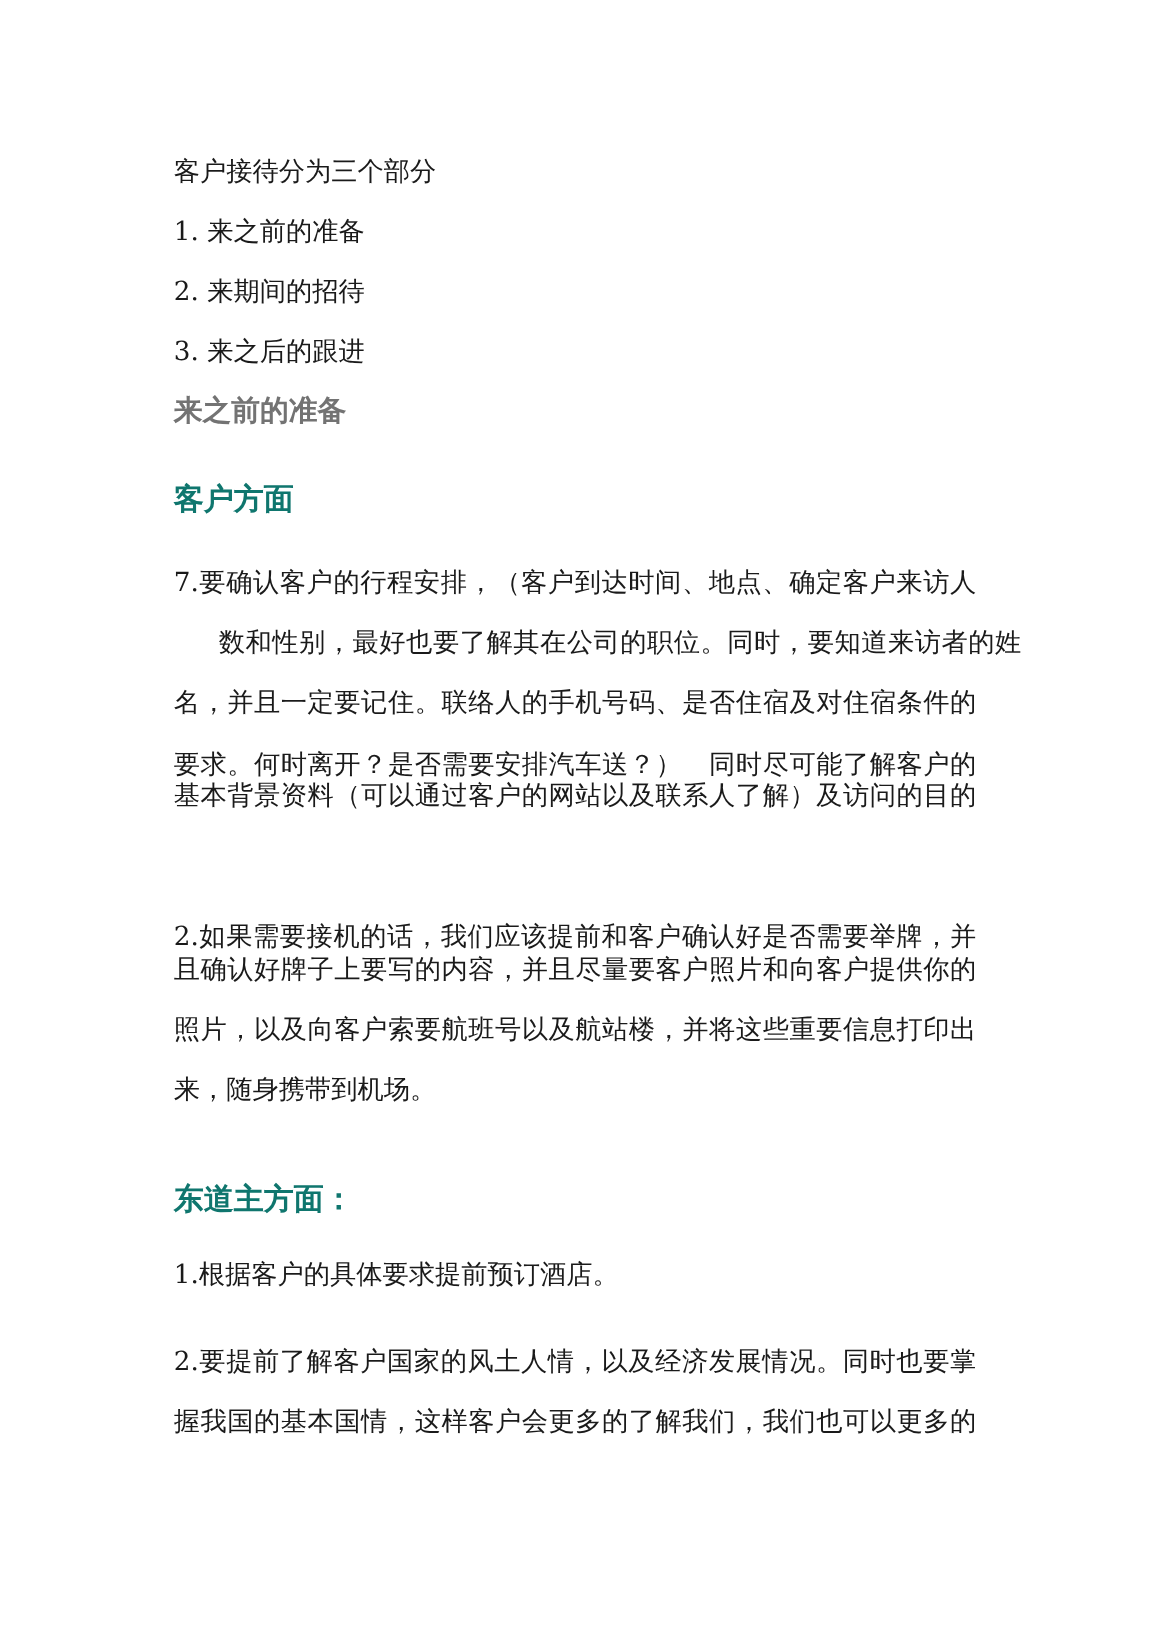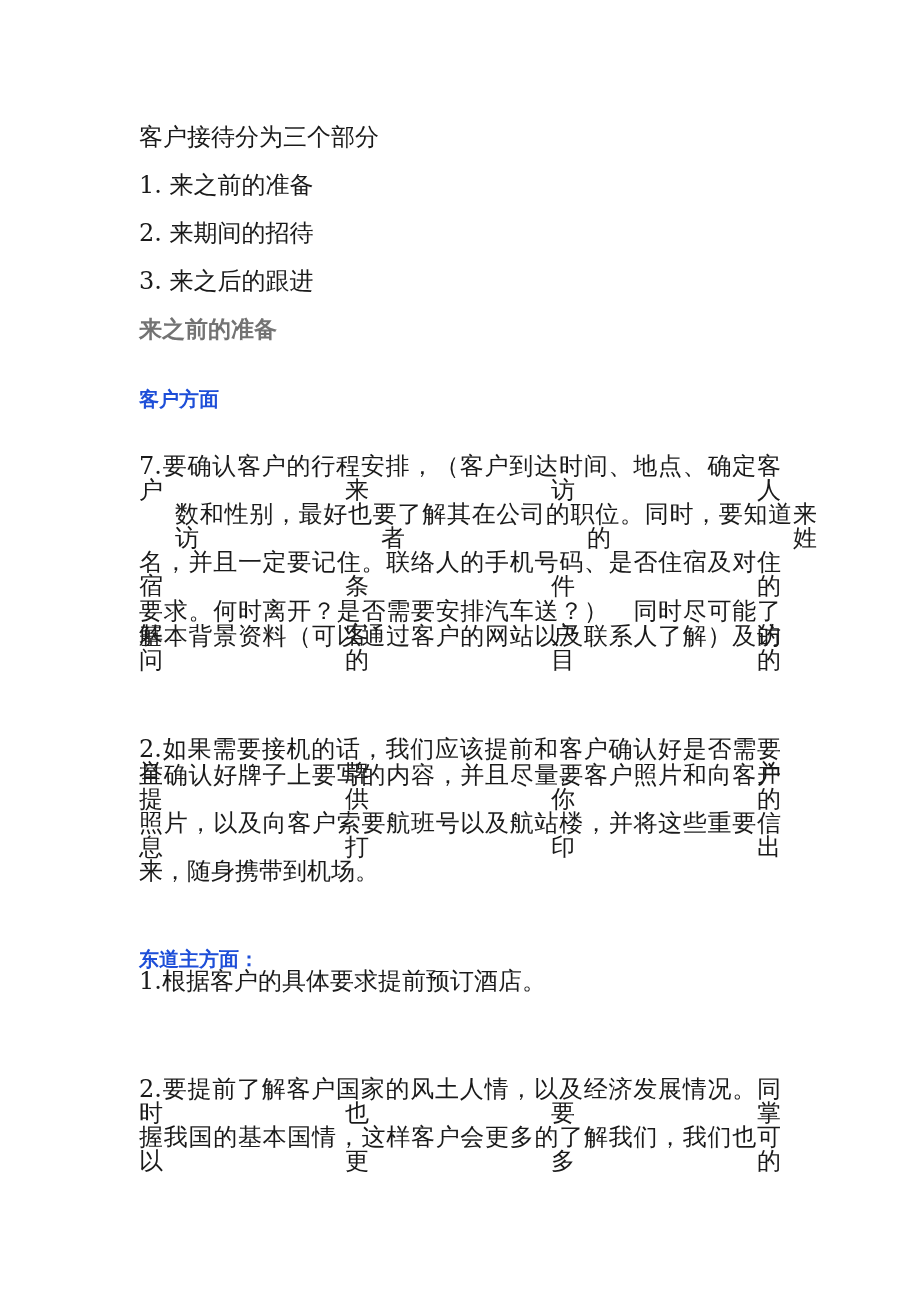--- a/index.html
+++ b/index.html
@@ -18,41 +18,41 @@
   .page {
     position: absolute;
     left: 139px;
     top: 0;
     width: 642px;
   }
   .line {
     position: absolute;
     left: 0;
     white-space: nowrap;
-    font-size: 24px;
+    font-size: 21px;
     line-height: 24px;
     color: #1a1a1a;
   }
   .just {
     width: 642px;
     text-align: justify;
     text-align-last: justify;
     white-space: normal;
   }
   .h1 {
     font-family: "DejaVu Sans", "Liberation Sans", sans-serif;
     font-weight: bold;
     font-size: 23px;
     color: #737373;
   }
   .h2 {
     font-family: "DejaVu Sans", "Liberation Sans", sans-serif;
     font-weight: bold;
-    font-size: 20px;
-    color: #1d4ed8;
+    font-size: 24px;
+    color: #0f766e;
   }
 </style>
 </head>
 <body>
 
 <div class="page">
 
   <div class="line" style="top:125px;">客户接待分为三个部分</div>
   <div class="line" style="top:173px;">1. 来之前的准备</div>
   <div class="line" style="top:221px;">2. 来期间的招待</div>
@@ -68,18 +68,18 @@
   <div class="line just" style="top:599px;">要求。何时离开？是否需要安排汽车送？）　同时尽可能了解客户的</div>
   <div class="line just" style="top:624px;">基本背景资料（可以通过客户的网站以及联系人了解）及访问的目的</div>
 
   <div class="line just" style="top:737px;">2.如果需要接机的话，我们应该提前和客户确认好是否需要举牌，并</div>
   <div class="line just" style="top:763px;">且确认好牌子上要写的内容，并且尽量要客户照片和向客户提供你的</div>
   <div class="line just" style="top:811px;">照片，以及向客户索要航班号以及航站楼，并将这些重要信息打印出</div>
   <div class="line" style="top:859px;">来，随身携带到机场。</div>
 
   <div class="line h2" style="top:931px;margin-top:16px;">东道主方面：</div>
 
-  <div class="line" style="top:969px;">1.根据客户的具体要求提前预订酒店。</div>
+  <div class="line" style="top:1007px;">1.根据客户的具体要求提前预订酒店。</div>
 
   <div class="line just" style="top:1077px;">2.要提前了解客户国家的风土人情，以及经济发展情况。同时也要掌</div>
   <div class="line just" style="top:1125px;">握我国的基本国情，这样客户会更多的了解我们，我们也可以更多的</div>
 
 </div>
 
 </body></html>

